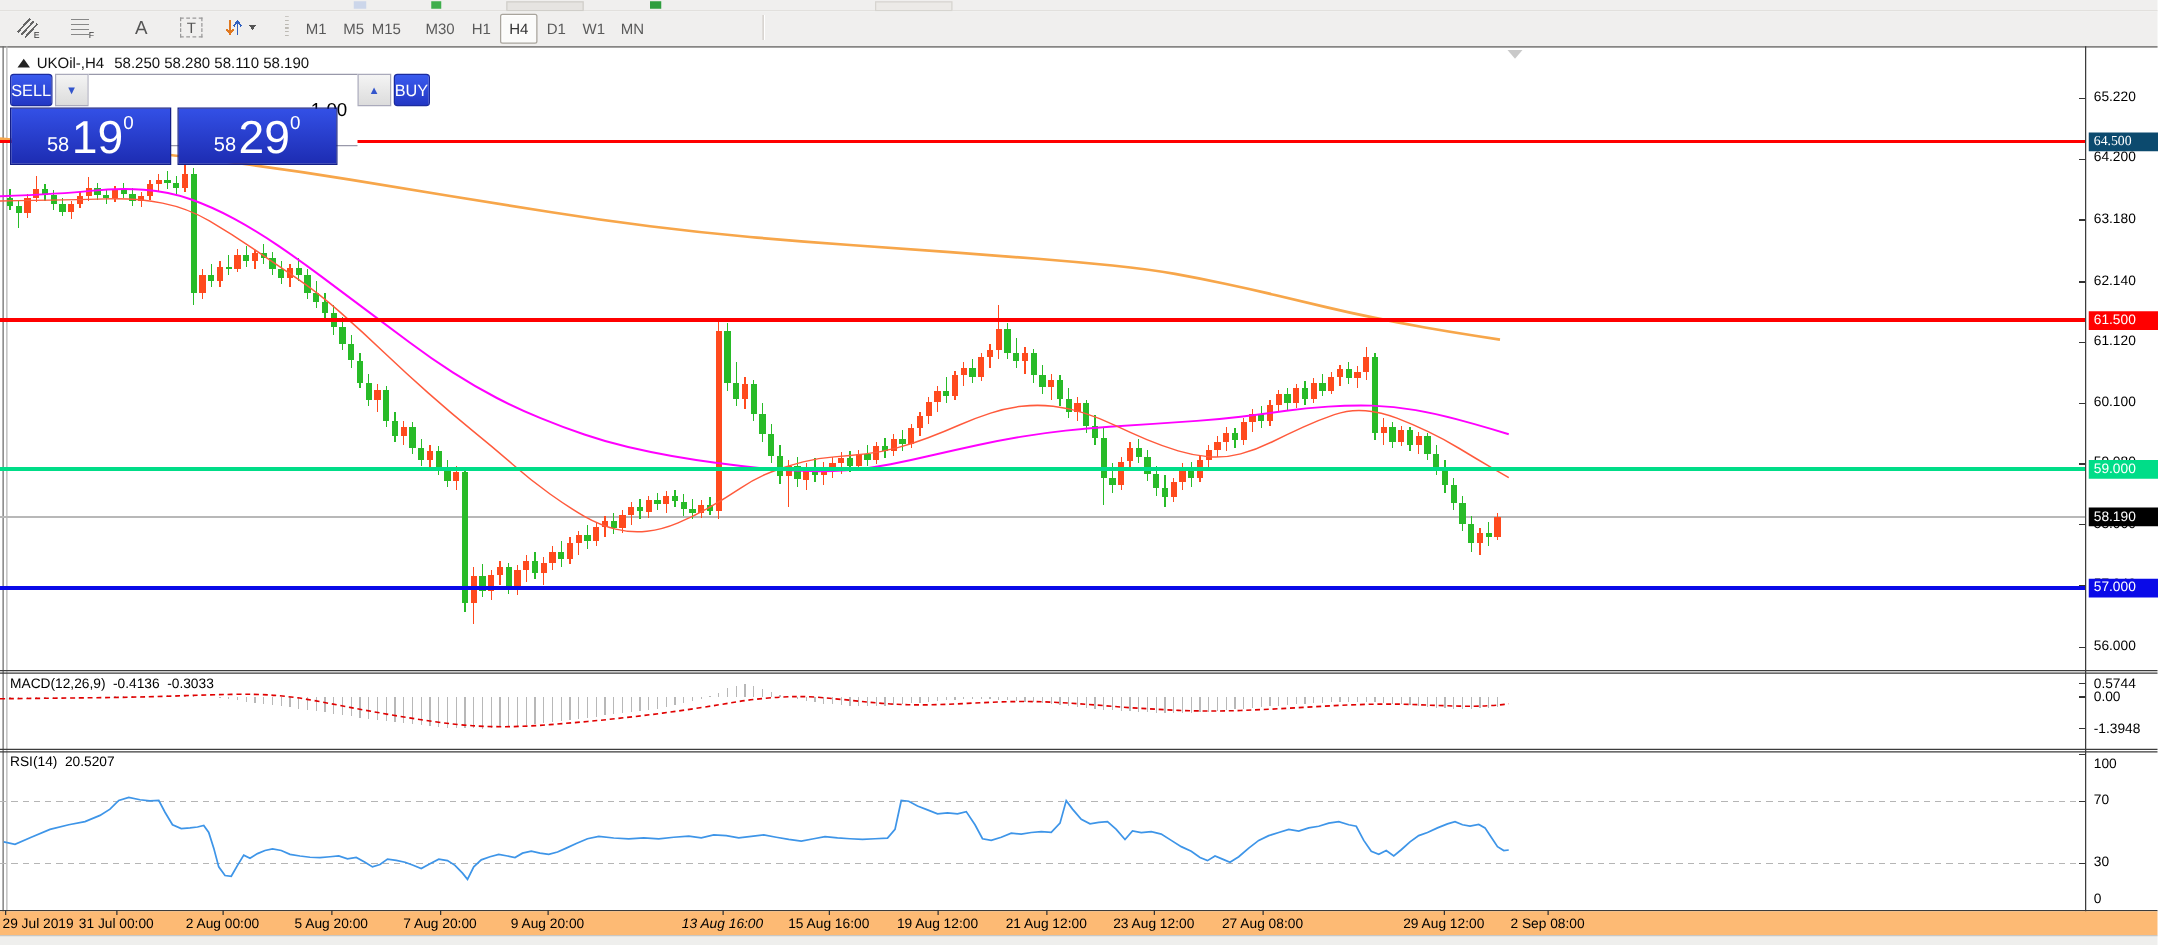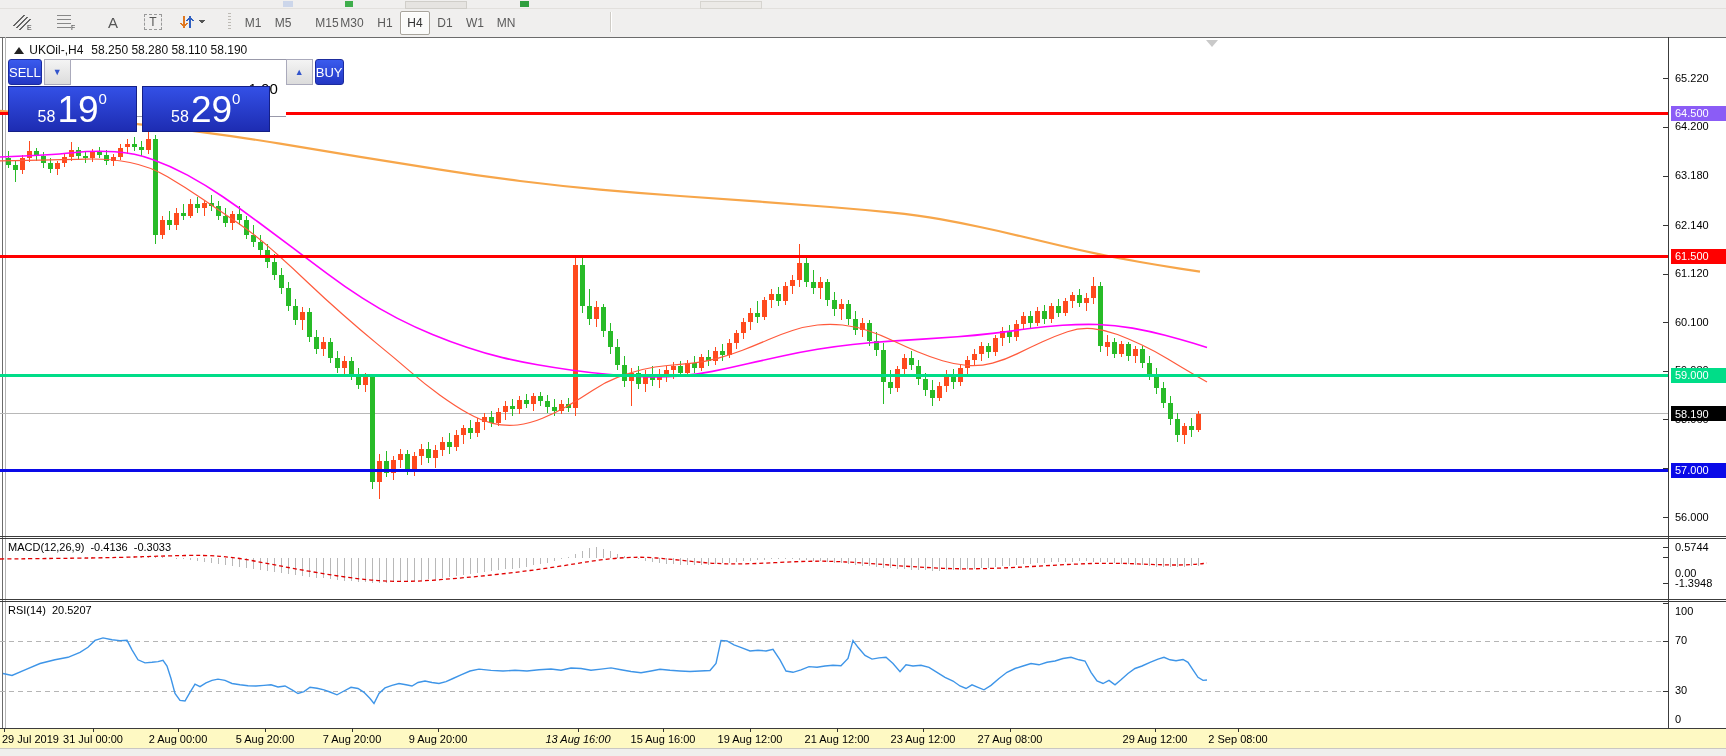--- a/index.html
+++ b/index.html
@@ -49,21 +49,21 @@
   .tick{position:absolute;left:1675px;font-size:11px;color:#000;white-space:nowrap;z-index:5;}
   .badge{position:absolute;left:1671px;width:52px;height:15px;font-size:11px;color:#fff;display:flex;align-items:center;
     padding-left:4px;z-index:6;}
   .itick{position:absolute;left:1675px;font-size:11px;color:#000;white-space:nowrap;z-index:5;}
   
   .indlabel{position:absolute;left:8px;font-size:11px;color:#000;z-index:8;display:flex;gap:6px;}
   
   #annotation{position:absolute;left:1096px;top:180px;font-size:36px;font-weight:700;color:#f00;z-index:20;
     font-family:"Liberation Sans","DejaVu Sans",sans-serif;letter-spacing:1px;}
   
-  #timeaxis{position:absolute;left:0;top:729px;width:1726px;height:19px;background:#fef9c3;}
+  #timeaxis{position:absolute;left:0;top:729px;width:1726px;height:19px;background:#fdba74;}
   .tlabel{position:absolute;top:4px;font-size:11px;color:#000;white-space:nowrap;}
   .ttick{position:absolute;top:-1px;width:1px;height:4px;background:#333;}
   #bottomstrip{position:absolute;left:0;top:748px;width:1726px;height:8px;background:#efefed;border-top:1px solid #c9c7c3;}
   #shift-marker{position:absolute;left:1206px;top:40px;width:0;height:0;z-index:9;
     border-left:6px solid transparent;border-right:6px solid transparent;border-top:7px solid #c9c9c9;}
 </style>
 </head>
 <body>
 
 <div id="app">
@@ -101,21 +101,21 @@
     <div class="toolicon" style="left:178px;width:40px;">
       <svg width="30" height="16" viewBox="0 0 30 16">
         <path d="M6 2 L6 12 M3 9 L6 13 L9 9" stroke="#e07820" stroke-width="1.5" fill="none"></path>
         <path d="M12 14 L12 4 M9 7 L12 3 L15 7" stroke="#3060c0" stroke-width="1.5" fill="none"></path>
         <path d="M21 6 L27 6 L24 10 Z" fill="#555"></path>
       </svg>
     </div>
     <div class="handle" style="left:228px;"></div>
     <div class="tbtn" style="left:238px;width:28px;">M1</div>
     <div class="tbtn" style="left:268px;width:28px;">M5</div>
-    <div class="tbtn" style="left:309px;width:34px;">M15</div>
+    <div class="tbtn" style="left:291px;width:34px;">M15</div>
     <div class="tbtn" style="left:334px;width:34px;">M30</div>
     <div class="tbtn" style="left:370px;width:28px;">H1</div>
     <div class="tbtn active" style="left:400px;width:28px;">H4</div>
     <div class="tbtn" style="left:430px;width:28px;">D1</div>
     <div class="tbtn" style="left:460px;width:28px;">W1</div>
     <div class="tbtn" style="left:490px;width:30px;">MN</div>
     <div class="vsep" style="left:610px;"></div>
   </div>
 
   <div id="win-topborder"></div>
@@ -728,27 +728,27 @@
       <div class="tick" style="top: 120.48px;">64.200</div>
       <div class="tick" style="top: 169.032px;">63.180</div>
       <div class="tick" style="top: 218.536px;">62.140</div>
       <div class="tick" style="top: 267.088px;">61.120</div>
       <div class="tick" style="top: 315.64px;">60.100</div>
       <div class="tick" style="top: 364.192px;">59.080</div>
       <div class="tick" style="top: 412.744px;">58.060</div>
       <div class="tick" style="top: 461.296px;">57.040</div>
       <div class="tick" style="top: 510.8px;">56.000</div>
       <div class="itick" style="top: 541px;">0.5744</div>
-      <div class="itick" style="top: 551.5px; margin-top: 15px;">0.00</div>
+      <div class="itick" style="top: 551.5px;">0.00</div>
       <div class="itick" style="top: 576.997px;">-1.3948</div>
       <div class="itick" style="top: 605px;">100</div>
       <div class="itick" style="top: 634px;">70</div>
       <div class="itick" style="top: 684px;">30</div>
       <div class="itick" style="top: 713px;">0</div>
-      <div class="badge" style="top: 105.7px; background: #8b5cf6;">64.500</div>
+      <div class="badge" style="top: 105.7px; background: #0c4a6e; font-family: Liberation Serif, serif;">64.500</div>
       <div class="badge" style="top: 248.5px; background: rgb(255, 0, 0);">61.500</div>
       <div class="badge" style="top: 367.5px; background: rgb(0, 221, 136);">59.000</div>
       <div class="badge" style="top: 406.056px; background: rgb(0, 0, 0);">58.190</div>
       <div class="badge" style="top: 462.7px; background: rgb(10, 10, 232);">57.000</div>
     </div>
   <div id="timeaxis">
       <div class="ttick" style="left: 4px;"></div>
       <div class="tlabel" style="left: 2px;">29 Jul 2019</div>
       <div class="ttick" style="left: 93px;"></div>
       <div class="tlabel" style="left: 93px; transform: translateX(-50%);">31 Jul 00:00</div>

